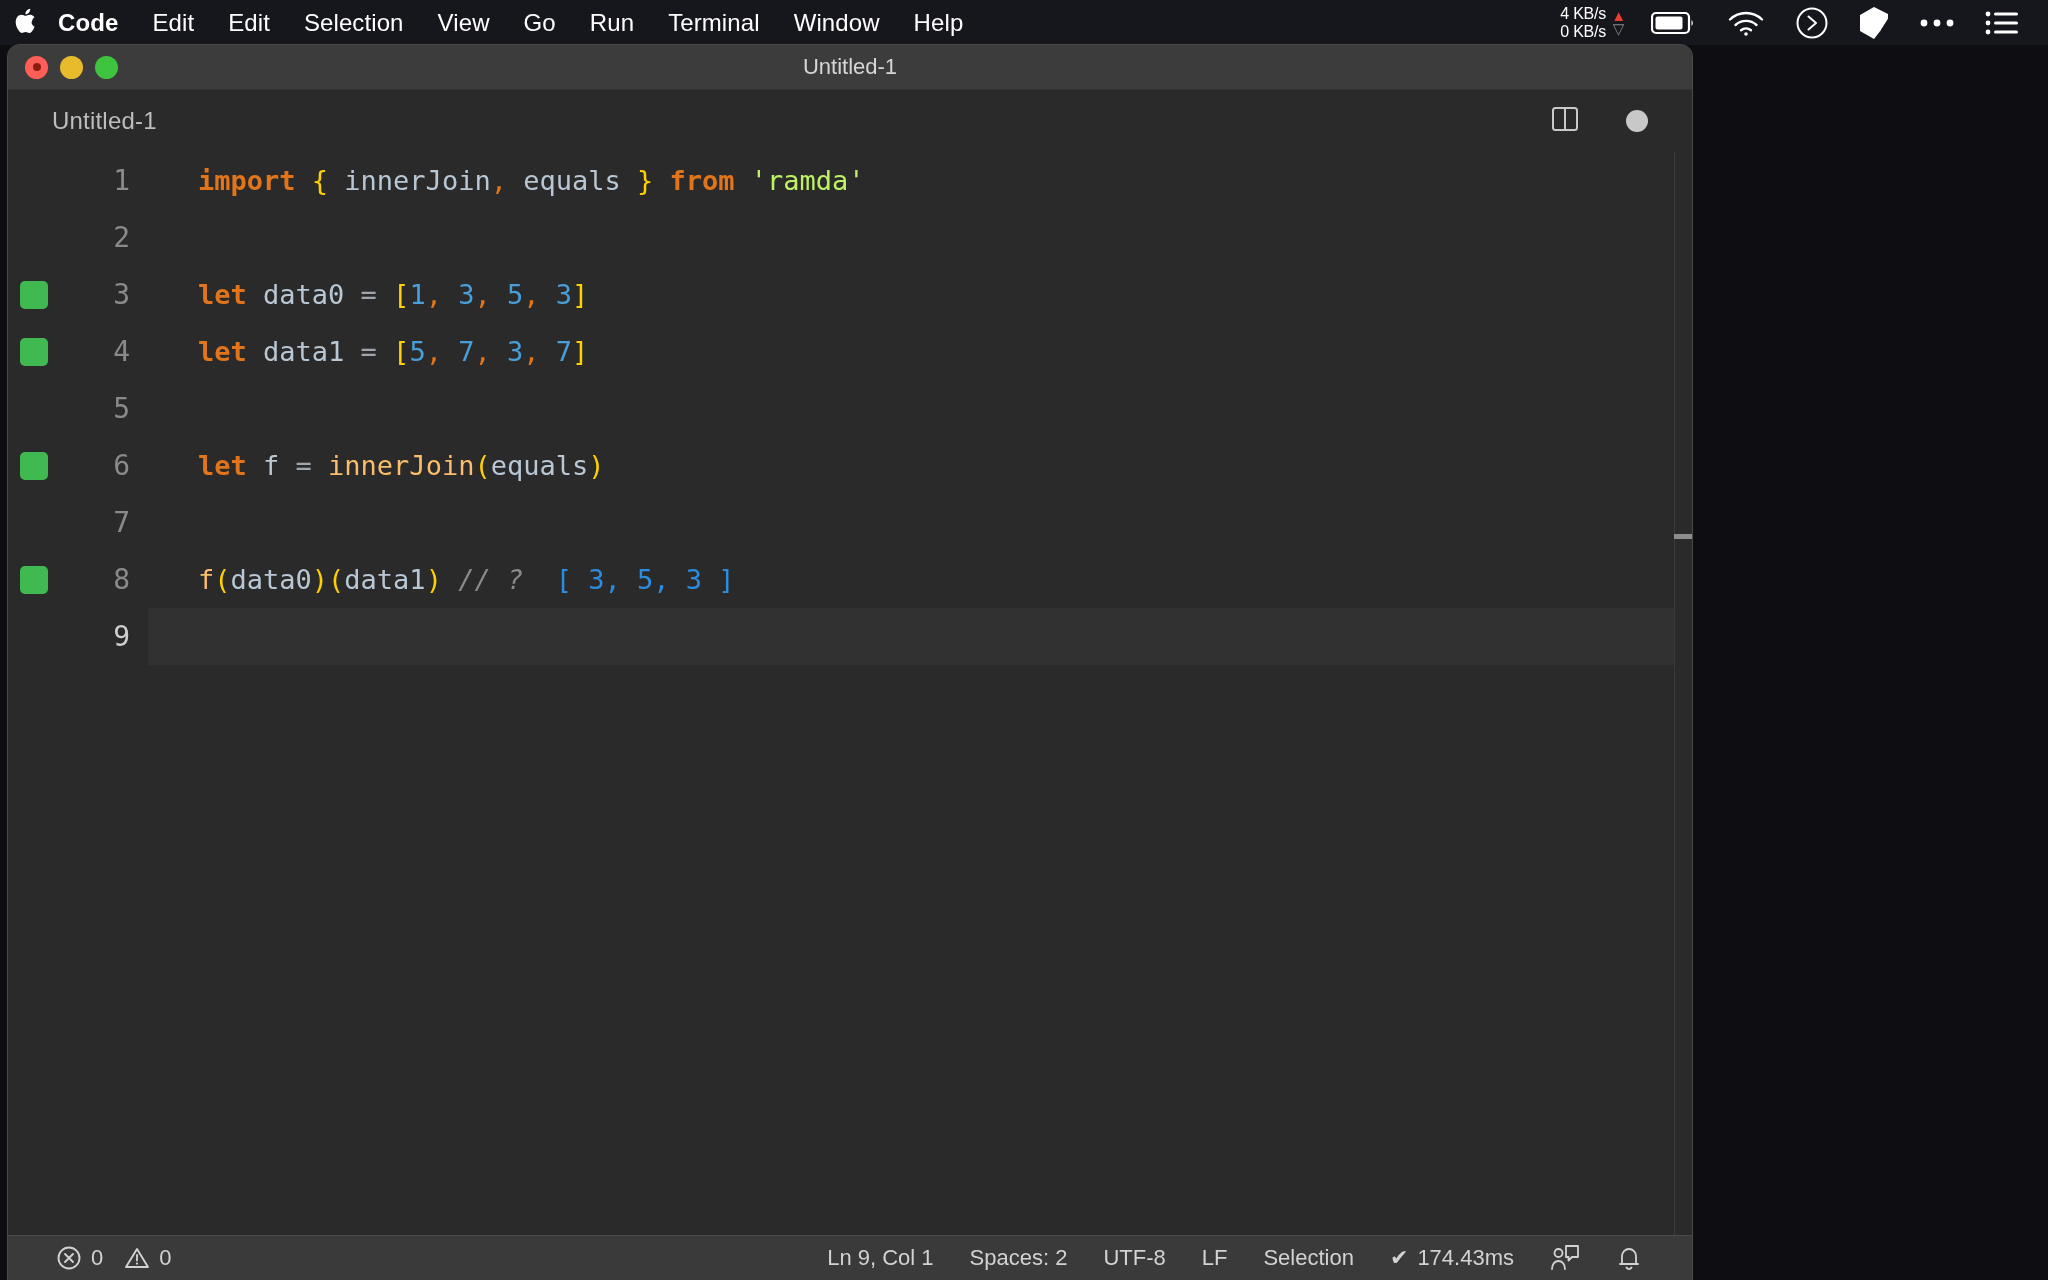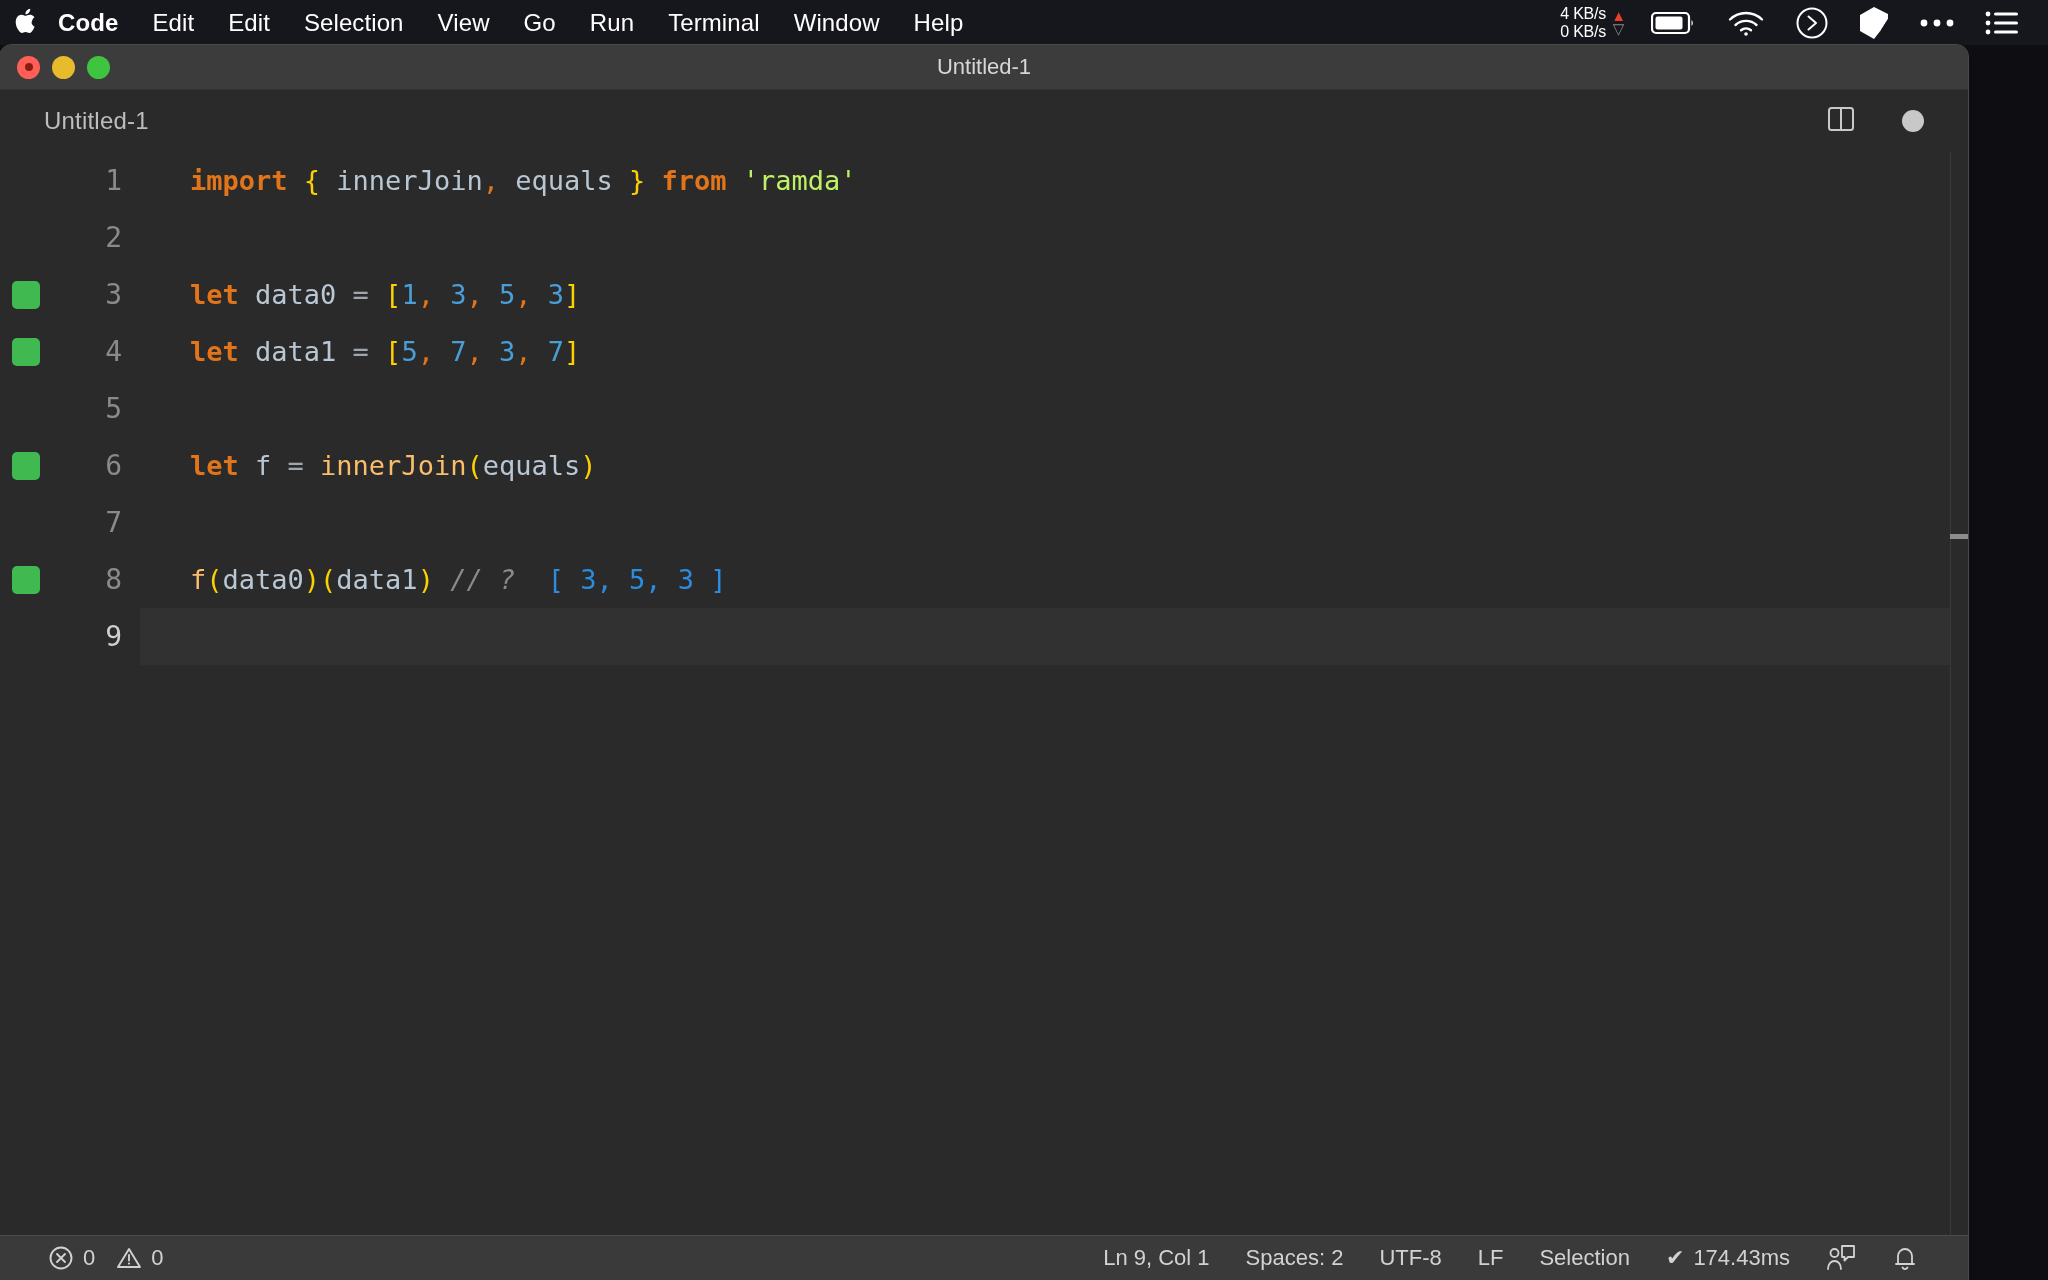--- a/index.html
+++ b/index.html
@@ -40,21 +40,21 @@
   .netspeed .arrows{
     display:flex; flex-direction:column; align-items:center;
     line-height:.85; font-size:15px;
   }
   .arr-up{ color:#e8402a; }
   .arr-dn{ color:#8c8c8c; }
   .mb-ic{ padding:0 15px; display:flex; align-items:center; }
 
   
   #window{
-    position:absolute; left:0; top:45px; width:1968px; height:1235px;
+    position:absolute; left:8px; top:45px; width:1684px; height:1235px;
     background:#2a2a2a; border-radius:12px 12px 0 0; overflow:hidden;
     box-shadow:0 0 0 1px #4a4a4a;
   }
   #titlebar{
     height:45px; background:#3c3c3c; position:relative;
     display:flex; align-items:center;
     border-bottom:1px solid #333;
   }
   .lights{ display:flex; gap:12px; padding-left:17px; }
   .light{ width:23px; height:23px; border-radius:50%; position:relative; }

